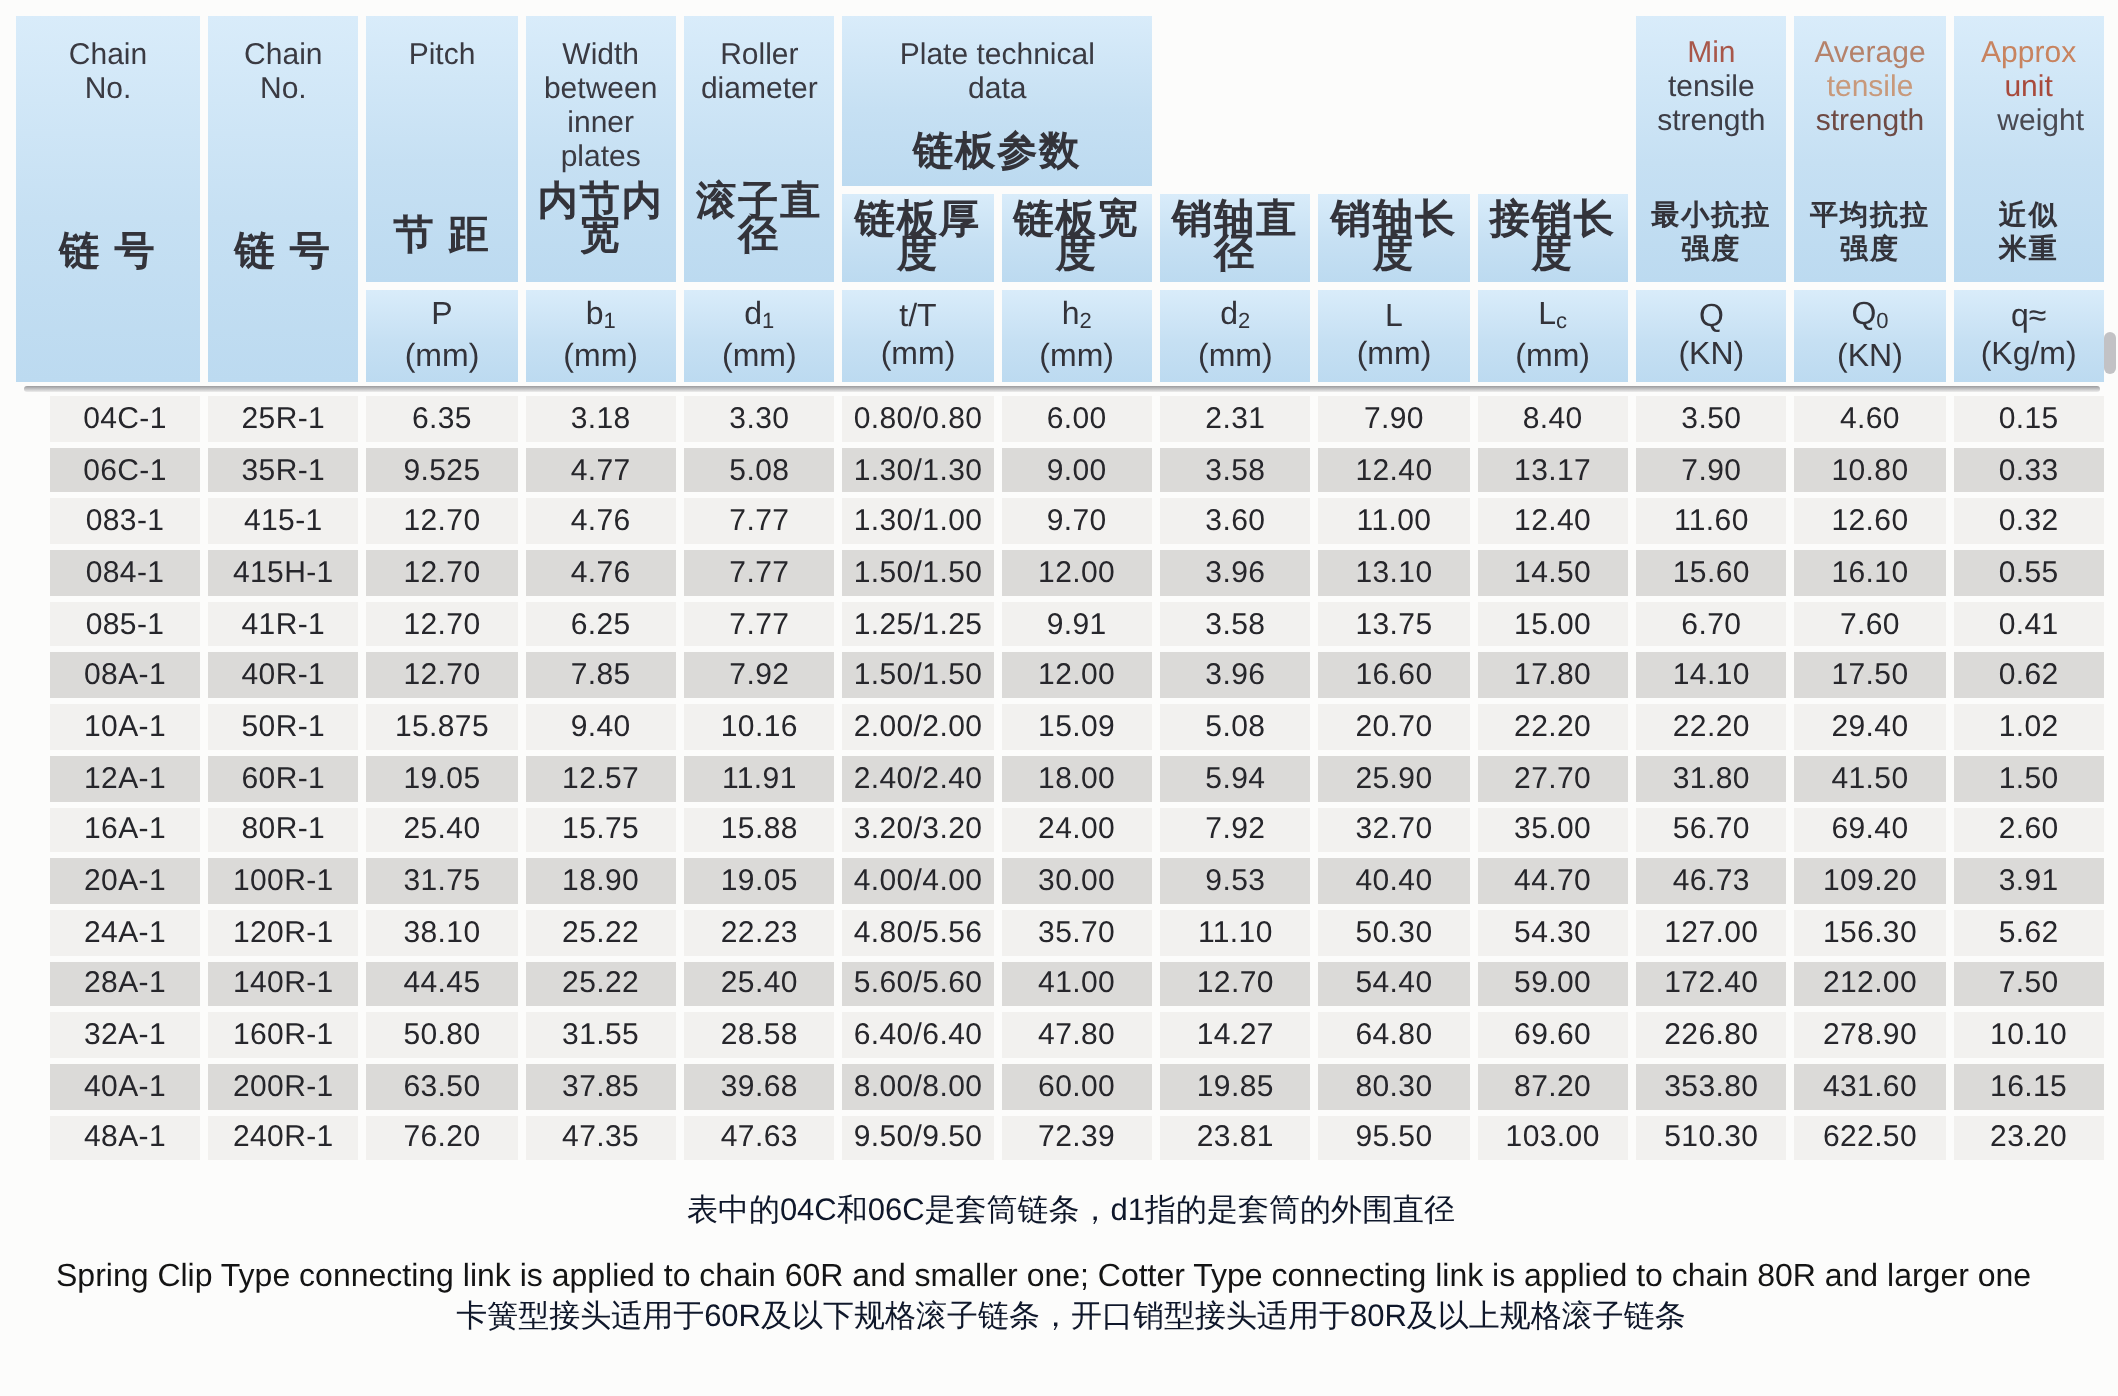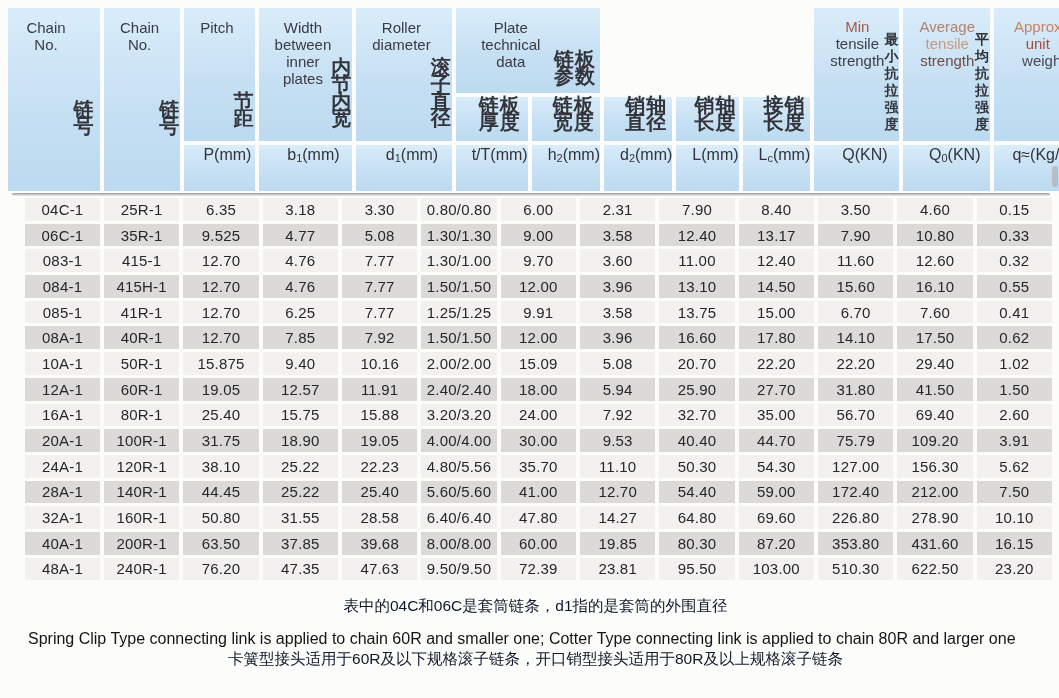--- a/index.html
+++ b/index.html
@@ -12,22 +12,22 @@
   
   .hdr{
     position:absolute; left:8px; top:8px; width:1044px;
     display:grid;
     grid-template-columns:92px repeat(12,1fr);
     grid-template-rows:85px 44px 46px;
     gap:4px;
   }
   .hcell{
     background:linear-gradient(180deg,#d9ecfa 0%,#c6e0f3 55%,#bcdaf0 100%);
-    display:flex; flex-direction:row; align-items:flex-start;
-    text-align:center; color:#3a3a42;padding-left:16px;
+    display:flex; flex-direction:column; align-items:center;
+    text-align:center; color:#3a3a42;
   }
   .hcell .en{font-size:15px; line-height:17px; margin-top:11px;}
   .hcell .zh{font-size:20px; line-height:17px; font-weight:700; letter-spacing:1px; color:#33333a;}
   .tall .zh{margin-top:auto; margin-bottom:14px;}
   .tall2 .zh{margin-top:auto; margin-bottom:56px;}
   .group .zh{margin-top:auto; margin-bottom:8px;}
   .enlines{margin-top:10px; font-size:15px; line-height:17px;}
   .zhlines{margin-top:auto; margin-bottom:8px; font-size:14px; line-height:17px; font-weight:700; color:#33333a; letter-spacing:1px;}
   .en-narrow{max-width:56px;}
   .en-width{max-width:66px;}
@@ -325,21 +325,21 @@
       <div class="cell even">20A-1</div>
       <div class="cell even">100R-1</div>
       <div class="cell even">31.75</div>
       <div class="cell even">18.90</div>
       <div class="cell even">19.05</div>
       <div class="cell even">4.00/4.00</div>
       <div class="cell even">30.00</div>
       <div class="cell even">9.53</div>
       <div class="cell even">40.40</div>
       <div class="cell even">44.70</div>
-      <div class="cell even">75.79</div>
+      <div class="cell even">46.73</div>
       <div class="cell even">109.20</div>
       <div class="cell even">3.91</div>
       <div class="cell odd">24A-1</div>
       <div class="cell odd">120R-1</div>
       <div class="cell odd">38.10</div>
       <div class="cell odd">25.22</div>
       <div class="cell odd">22.23</div>
       <div class="cell odd">4.80/5.56</div>
       <div class="cell odd">35.70</div>
       <div class="cell odd">11.10</div>

